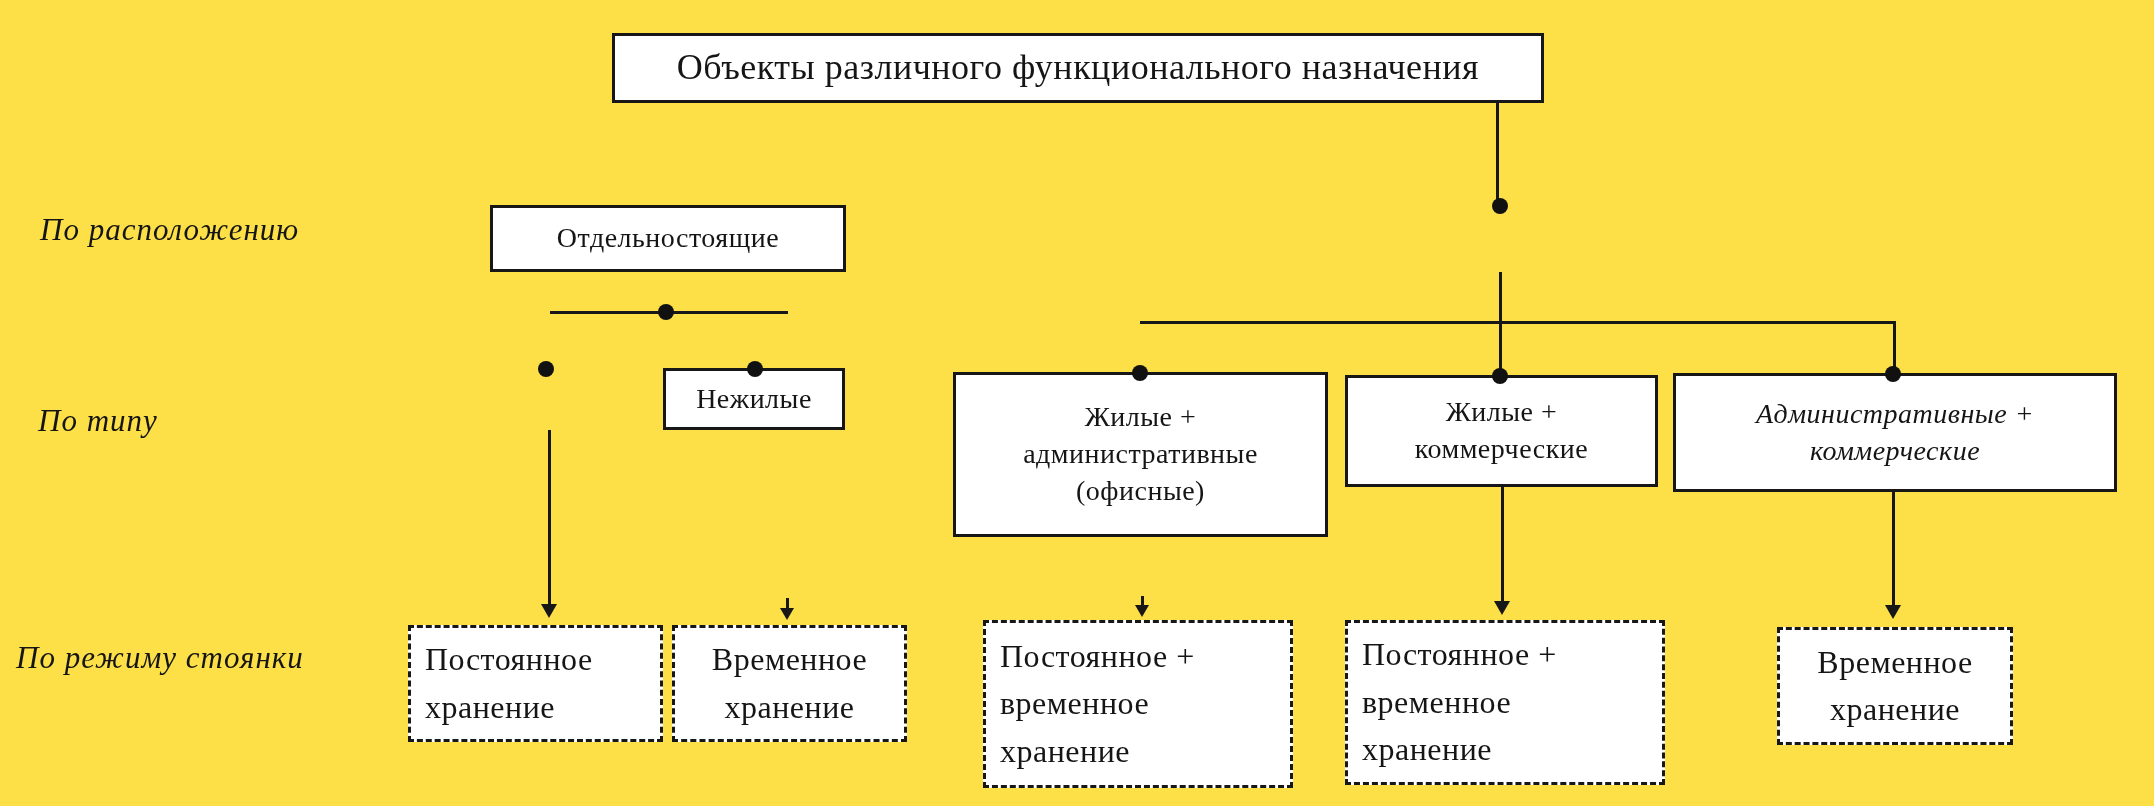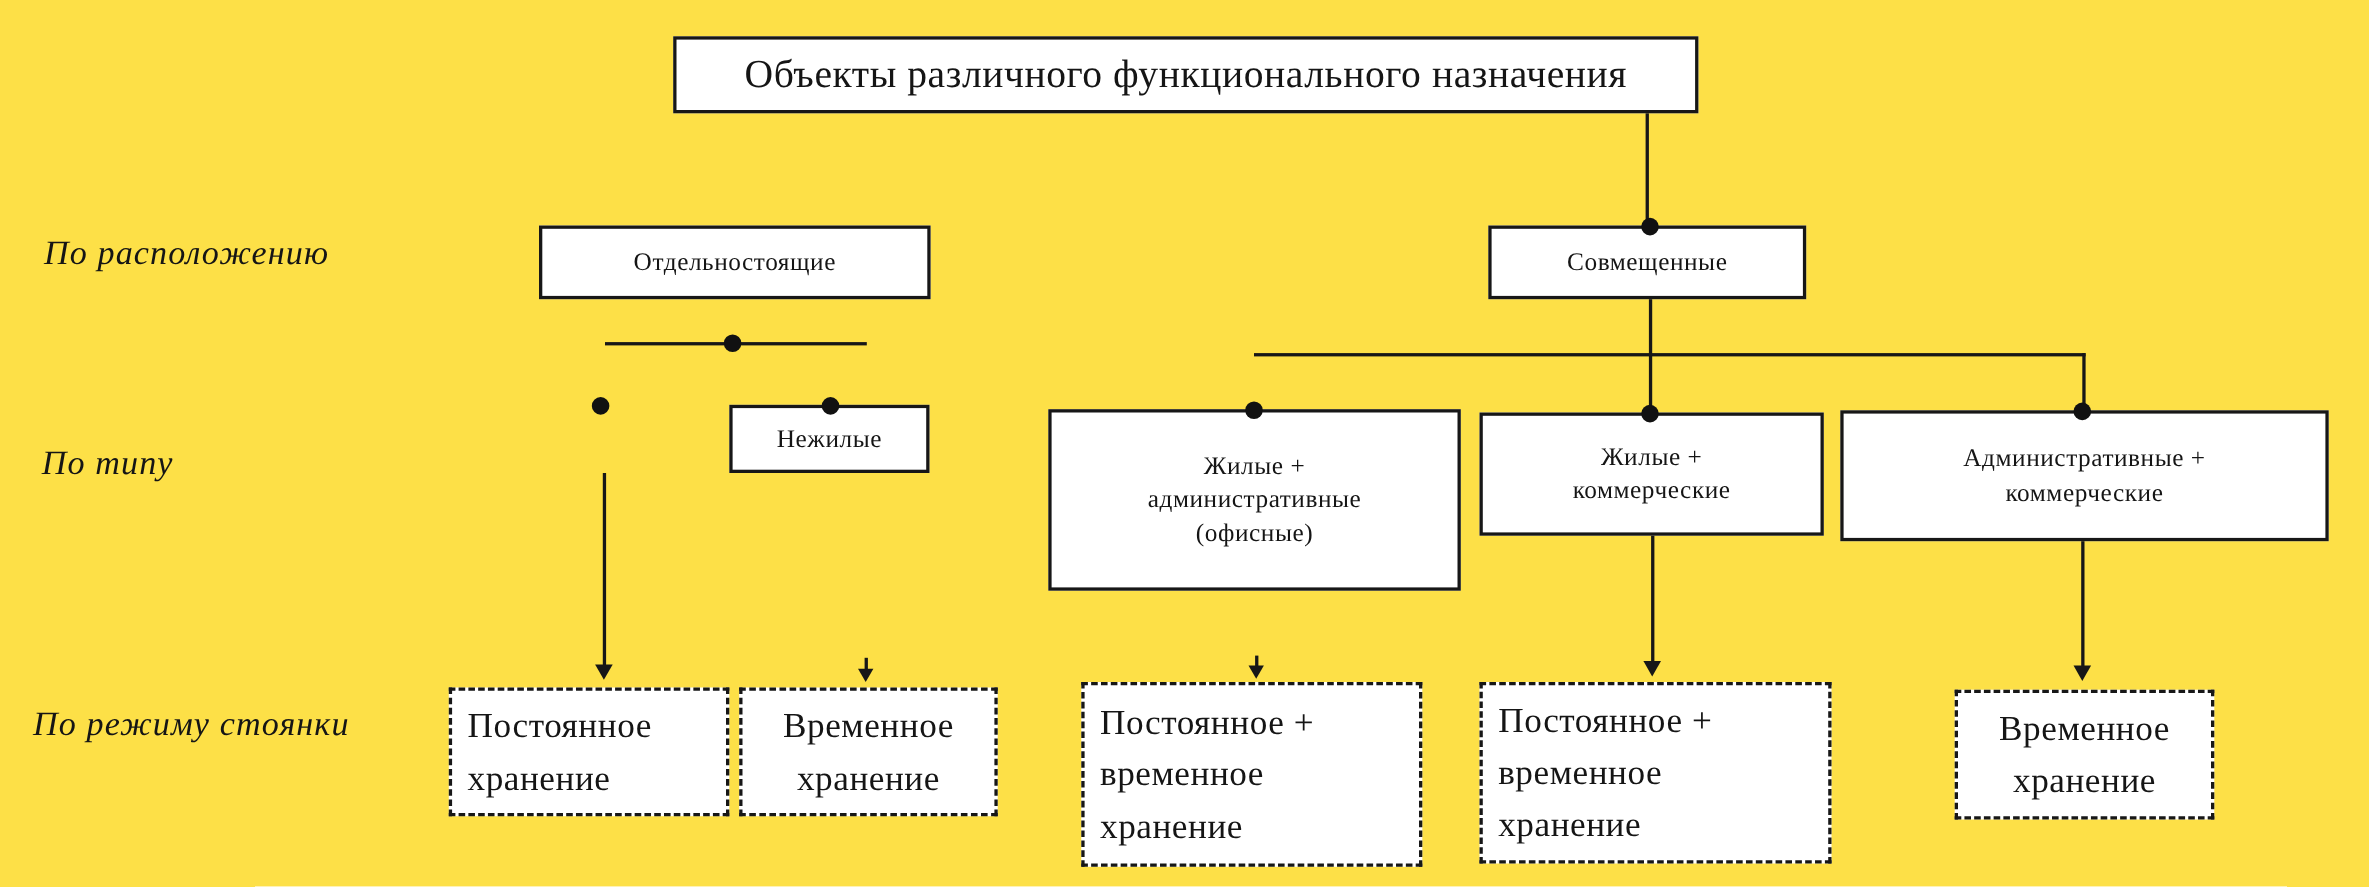--- a/index.html
+++ b/index.html
@@ -15,21 +15,21 @@
   .node {
     position: absolute;
     box-sizing: border-box;
     border: 3px solid #171717;
     background: #ffffff;
     display: flex;
     align-items: center;
     justify-content: center;
     text-align: center;
     white-space: pre-line;
-    font-size: 23px;
+    font-size: 28px;
     line-height: 1.32;
     letter-spacing: 0.5px;
   }
   .node.dashed {
     border: 3px dashed #171717;
     font-size: 32px;
     line-height: 1.48;
   }
   .node.left-text {
     justify-content: flex-start;
@@ -71,32 +71,31 @@
 </style>
 </head>
 <body>
 
 <div class="canvas">
 
   <div class="node" style="left:612px; top:33px; width:932px; height:70px; font-size:36px;">Объекты различного функционального назначения</div>
 
   <div class="row-label" style="left:40px; top:212px;">По расположению</div>
   <div class="row-label" style="left:38px; top:403px;">По типу</div>
-  <div class="row-label" style="left:30px; top:640px;">По режиму стоянки</div>
+  <div class="row-label" style="left:16px; top:640px;">По режиму стоянки</div>
 
   <div class="node" style="left:490px; top:205px; width:356px; height:67px;">Отдельностоящие</div>
-  <div class="node" style="left:1353px; top:205px; width:289px; height:67px;">Совмещенные</div>
 
   <div class="node" style="left:663px; top:368px; width:182px; height:62px;">Нежилые</div>
   <div class="node" style="left:953px; top:372px; width:375px; height:165px;">Жилые +
 административные
 (офисные)</div>
   <div class="node" style="left:1345px; top:375px; width:313px; height:112px;">Жилые +
 коммерческие</div>
-  <div class="node" style="left:1673px; top:373px; width:444px; height:119px;">Административные +
+  <div class="node" style="left:1673px; top:373px; width:444px; height:119px;font-style:italic;">Административные +
 коммерческие</div>
 
   <div class="node dashed left-text" style="left:408px; top:625px; width:255px; height:117px;">Постоянное
 хранение</div>
   <div class="node dashed" style="left:672px; top:625px; width:235px; height:117px;">Временное
 хранение</div>
   <div class="node dashed left-text" style="left:983px; top:620px; width:310px; height:168px;">Постоянное +
 временное
 хранение</div>
   <div class="node dashed left-text" style="left:1345px; top:620px; width:320px; height:165px;">Постоянное +

